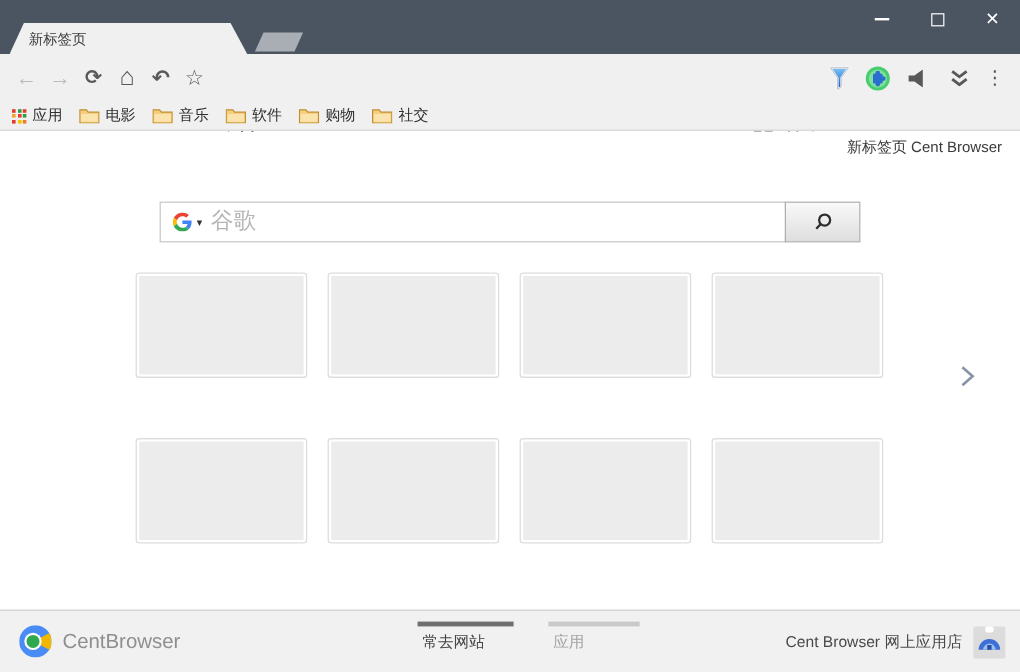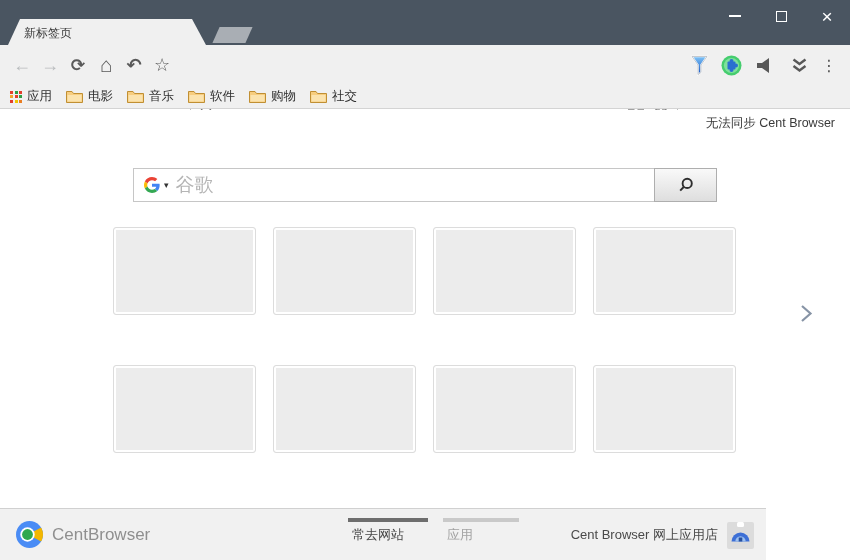--- a/index.html
+++ b/index.html
@@ -66,25 +66,25 @@
   .search-btn { width:63px; height:34px; margin-left:-1px; border:1px solid #aeaeae;
                 background:linear-gradient(#f9f9f9,#dedede); display:flex; align-items:center; justify-content:center; cursor:pointer; }
 
   .tiles { position:absolute; left:113px; top:117px; display:grid;
            grid-template-columns:repeat(4,143px); grid-auto-rows:88px; column-gap:17px; row-gap:50px; }
   .tile { background:#ececec; border:1px solid #dcdcdc; border-radius:3px; box-shadow:inset 0 0 0 2px #ffffff; cursor:pointer; }
 
   .next-arrow { position:absolute; right:37px; top:194px; cursor:pointer; display:flex; }
 
   
-  .footer { position:absolute; bottom:0; left:0; width:766px; height:52px; background:#f1f1f1; border-top:1px solid #d0d0d0; }
+  .footer { position:absolute; bottom:0; left:0; width:850px; height:52px; background:#f1f1f1; border-top:1px solid #d0d0d0; }
   .brand { position:absolute; left:16px; top:12px; display:flex; align-items:center; gap:9px; }
   .brand-name { font-size:17px; color:#8f8f8f; }
 
-  .footer-tabs { position:absolute; left:348px; top:9px; display:flex; gap:15px; }
+  .footer-tabs { position:absolute; left:348px; top:9px; display:flex; gap:29px; }
   .ftab { padding-top:8px; font-size:13px; cursor:pointer; position:relative; padding-left:4px; }
   .ftab .bar { position:absolute; top:0; left:0; height:4px; }
   .ftab.active { color:#474747; }
   .ftab.active .bar { width:80px; background:#6e6e6e; }
   .ftab.inactive { color:#a3a3a3; }
   .ftab.inactive .bar { width:76px; background:#c9c9c9; }
   .ftab-freq { width:80px; }
   .ftab-apps { width:76px; }
 
   .store { position:absolute; right:12px; top:12px; display:flex; align-items:center; gap:9px; cursor:pointer; }
@@ -237,21 +237,21 @@
         <path d="M0.5 1.5 L6 1.5 L7.5 3.5 L16.5 3.5 L16.5 12.5 L0.5 12.5 Z" fill="#f7cd7f" stroke="#c08f33" stroke-width="1"></path>
         <path d="M1.5 5 L15.5 5 L15.5 11.5 L1.5 11.5 Z" fill="#fbe3ae"></path>
       </svg>
     <span class="bm-label">社交</span>
   </div>
 </div>
 
 <div class="content">
 
   <div class="signin">
-    <div>无法同步 Cent Browser</div>
+    <div>新标签页 Cent Browser</div>
   </div>
 
   <div class="search-row">
     <div class="search-box">
       <span class="g-logo">
         <svg width="16" height="16" viewBox="0 0 48 48">
           <path fill="#EA4335" d="M24 9.5c3.54 0 6.71 1.22 9.21 3.6l6.85-6.85C35.9 2.38 30.47 0 24 0 14.62 0 6.51 5.38 2.56 13.22l7.98 6.19C12.43 13.72 17.74 9.5 24 9.5z"></path>
           <path fill="#4285F4" d="M46.98 24.55c0-1.57-.15-3.09-.38-4.55H24v9.02h12.94c-.58 2.96-2.26 5.48-4.78 7.18l7.73 6c4.51-4.18 7.09-10.36 7.09-17.65z"></path>
           <path fill="#FBBC05" d="M10.53 28.59c-.48-1.45-.76-2.99-.76-4.59s.27-3.14.76-4.59l-7.98-6.19C.92 16.46 0 20.12 0 24c0 3.88.92 7.54 2.56 10.78l7.97-6.19z"></path>
           <path fill="#34A853" d="M24 48c6.48 0 11.93-2.13 15.89-5.81l-7.73-6c-2.15 1.45-4.92 2.3-8.16 2.3-6.26 0-11.57-4.22-13.47-9.91l-7.98 6.19C6.51 42.62 14.62 48 24 48z"></path>

